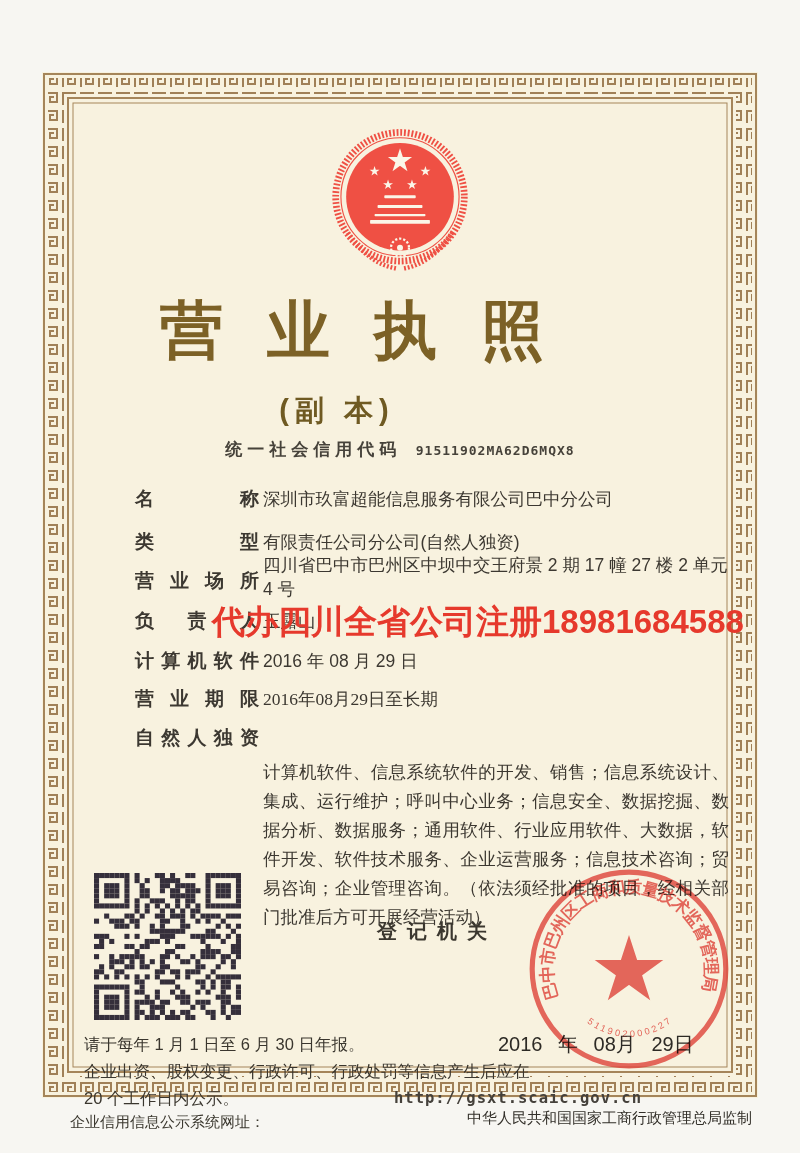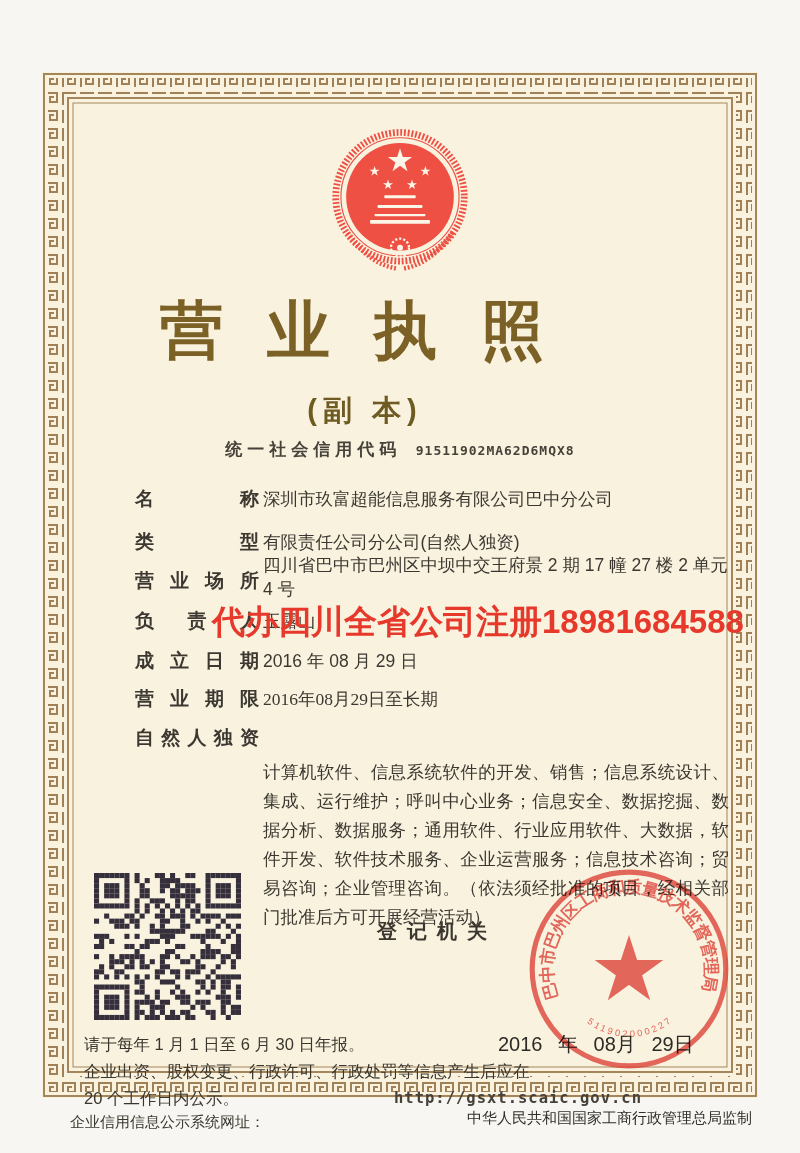--- a/index.html
+++ b/index.html
@@ -6,21 +6,21 @@
   body{width:800px;height:1153px;background:#f7f6f2;font-family:"Liberation Sans",sans-serif;}
   .page{position:relative;width:800px;height:1153px;overflow:hidden;}
   .frame{position:absolute;left:42px;top:72px;width:716px;height:1026px;background:#f8f2df;}
   .frame-border{position:absolute;left:42px;top:72px;z-index:1;}
   .content{position:absolute;left:0;top:0;width:800px;height:1153px;z-index:2;}
   .emblem{position:absolute;left:325px;top:122px;width:150px;height:172px;}
   .cert-title{position:absolute;top:288px;left:0;width:704px;text-align:center;
       font-size:63px;font-weight:bold;letter-spacing:44px;text-indent:44px;color:#7c6126;
       font-family:"Liberation Sans",sans-serif;}
   .cert-subtitle{position:absolute;top:391px;left:0;width:668px;text-align:center;
-      font-size:29px;font-weight:600;letter-spacing:6px;text-indent:6px;color:#6f5a22;padding-left:28px;}
+      font-size:29px;font-weight:600;letter-spacing:6px;text-indent:6px;color:#6f5a22;}
   .credit-line{position:absolute;top:438px;left:0;width:800px;text-align:center;color:#46423a;}
   .credit-label{font-size:17px;font-weight:bold;letter-spacing:5px;}
   .credit-code{font-size:13px;font-weight:bold;font-family:"DejaVu Sans Mono",monospace;margin-left:10px;letter-spacing:1px;}
   .field-label{position:absolute;left:135px;width:124px;font-size:19px;font-weight:600;color:#3c3831;
       text-align:justify;text-align-last:justify;}
   .field-value{position:absolute;left:263px;width:466px;font-size:17.5px;color:#3c3831;}
   .scope-value{line-height:29px;text-align:justify;margin-top:32px;}
   .watermark{position:absolute;left:212px;top:600px;font-size:33px;font-weight:bold;color:#e6392c;
       white-space:nowrap;z-index:5;}
   .qr{position:absolute;left:94px;top:873px;width:147px;height:147px;}
@@ -97,21 +97,21 @@
 
     <div class="field-label" style="top:529px">类型</div>
     <div class="field-value" style="top:530px">有限责任公司分公司(自然人独资)</div>
 
     <div class="field-label" style="top:568px">营业场所</div>
     <div class="field-value" style="top:553px">四川省巴中市巴州区中坝中交王府景 2 期 17 幢 27 楼 2 单元 4 号</div>
 
     <div class="field-label" style="top:608px">负责人</div>
     <div class="field-value" style="top:609px">王露山</div>
 
-    <div class="field-label" style="top:648px">成立日期</div>
+    <div class="field-label" style="top:648px">计算机软件</div>
     <div class="field-value" style="top:649px">2016 年 08 月 29 日</div>
 
     <div class="field-label" style="top:686px">营业期限</div>
     <div class="field-value" style="top:687px;font-family:'Liberation Serif',serif;">2016年08月29日至长期</div>
 
     <div class="field-label" style="top:725px">自然人独资</div>
     <div class="field-value scope-value" style="top:726px">计算机软件、信息系统软件的开发、销售；信息系统设计、集成、运行维护；呼叫中心业务；信息安全、数据挖掘、数据分析、数据服务；通用软件、行业应用软件、大数据，软件开发、软件技术服务、企业运营服务；信息技术咨询；贸易咨询；企业管理咨询。（依法须经批准的项目，经相关部门批准后方可开展经营活动）</div>
 
     <div class="watermark">代办四川全省公司注册18981684588</div>
 

